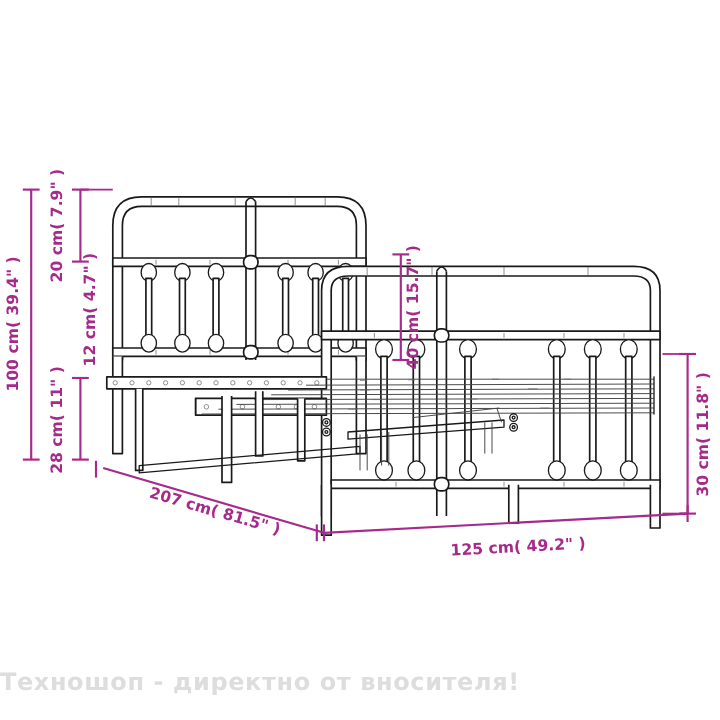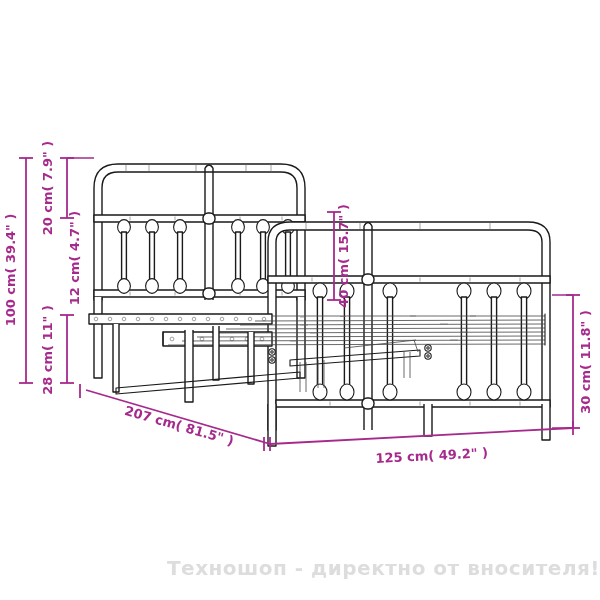--- a/index.html
+++ b/index.html
@@ -28,21 +28,21 @@
     font-weight: bold;
     font-size: 13px;
     fill: #A62A8C;
     letter-spacing: 0px;
   }
   .footer-text {
     position: absolute;
     left: 0;
     top: 556px;
     width: 600px;
-    text-align: right;
+    text-align: left;
     font-size: 20px;
     font-weight: bold;
     color: #dddddd;
     letter-spacing: 0.5px;
     font-family: "DejaVu Sans", "Liberation Sans", sans-serif;
     user-select: none;
   }
 </style>
 </head>
 <body>

